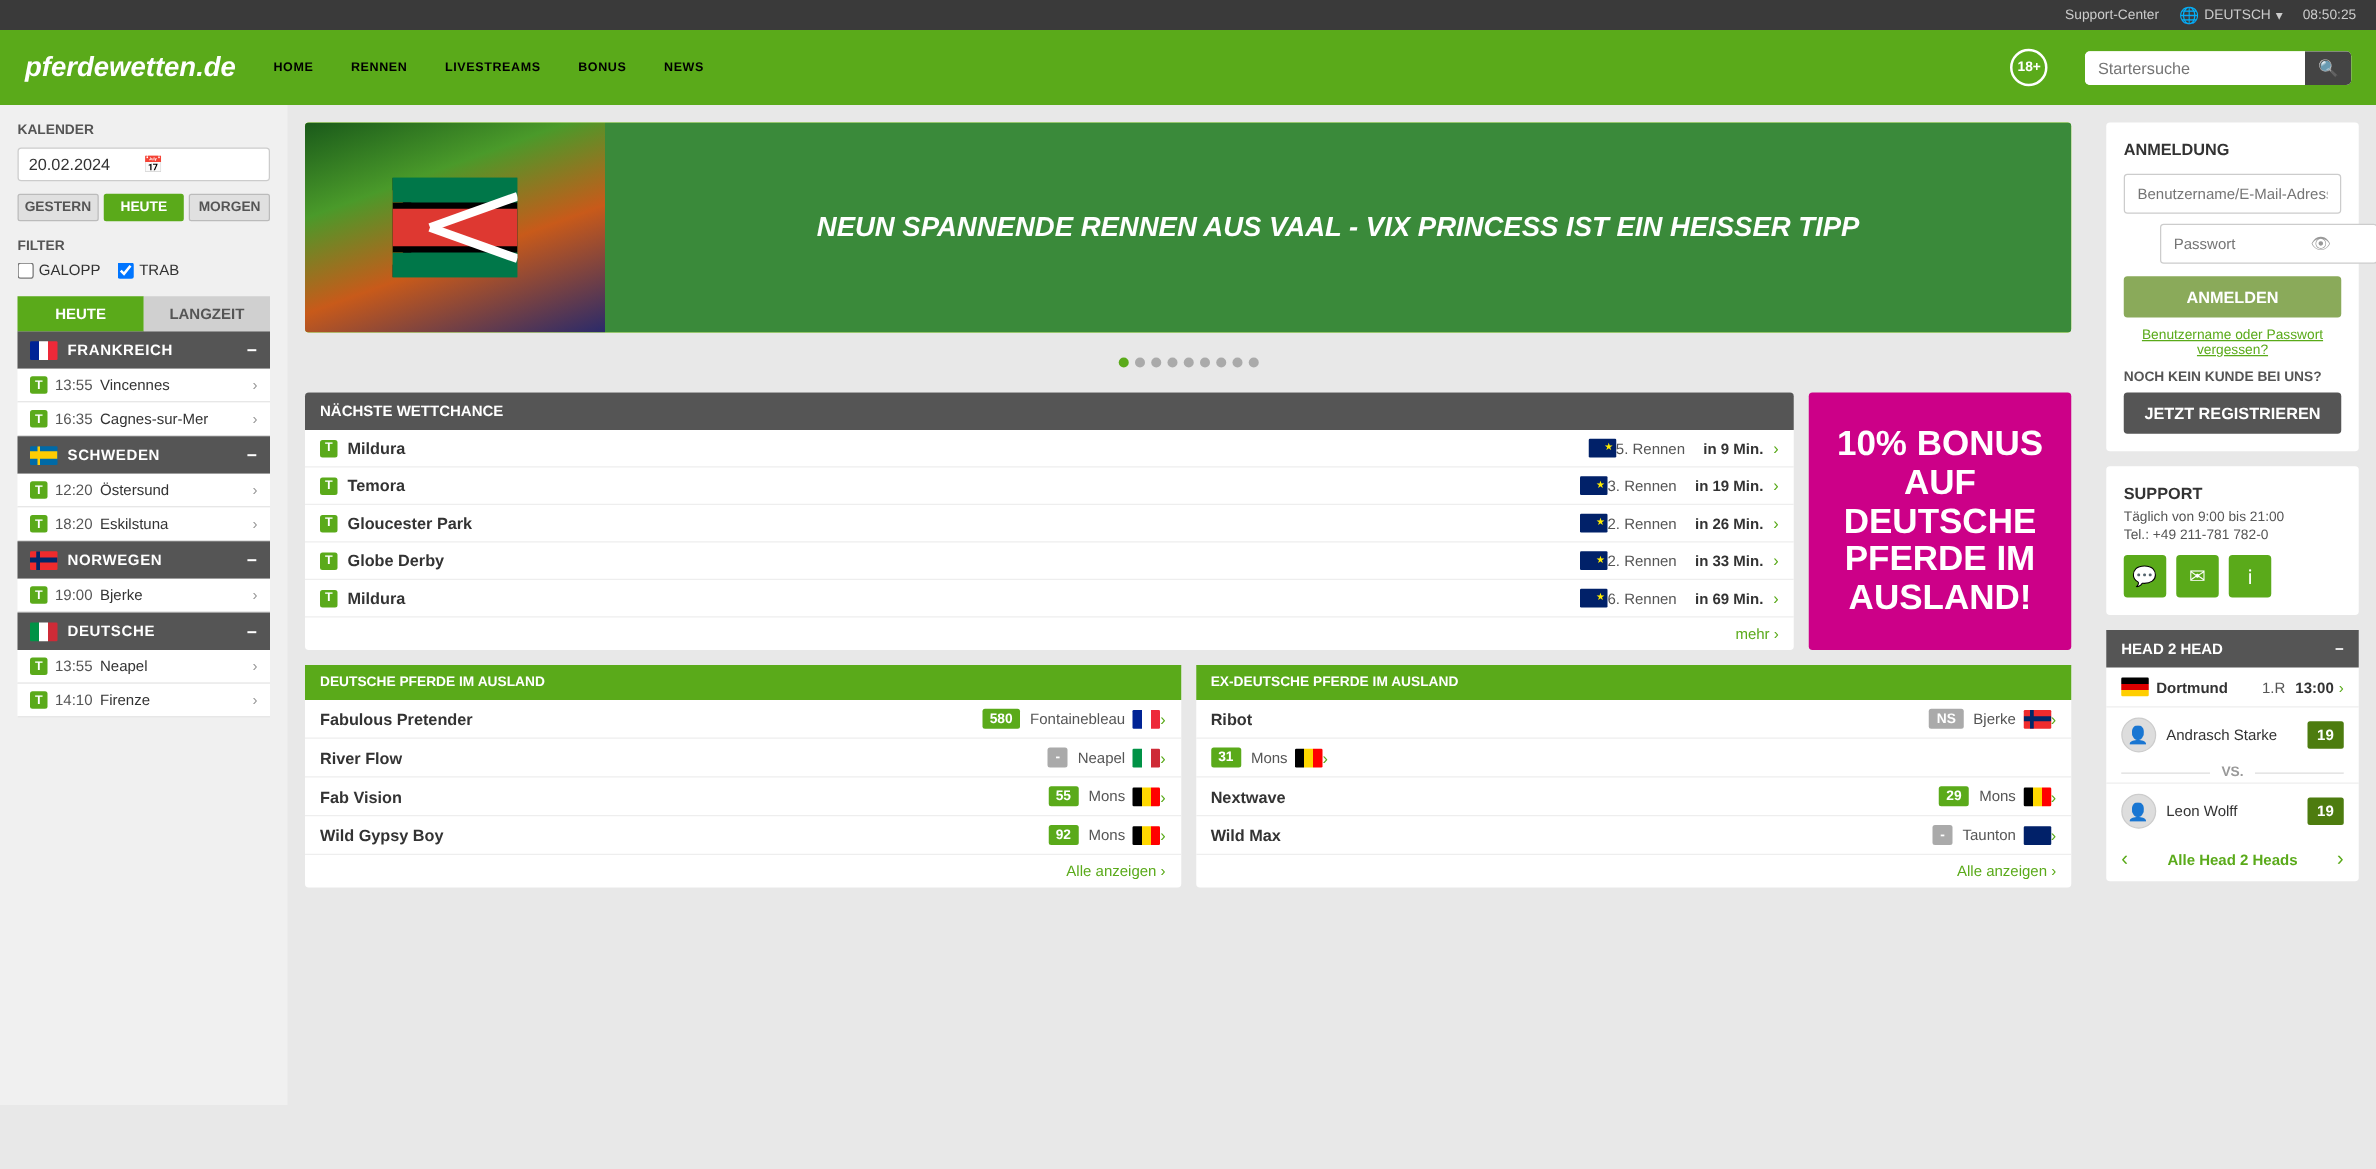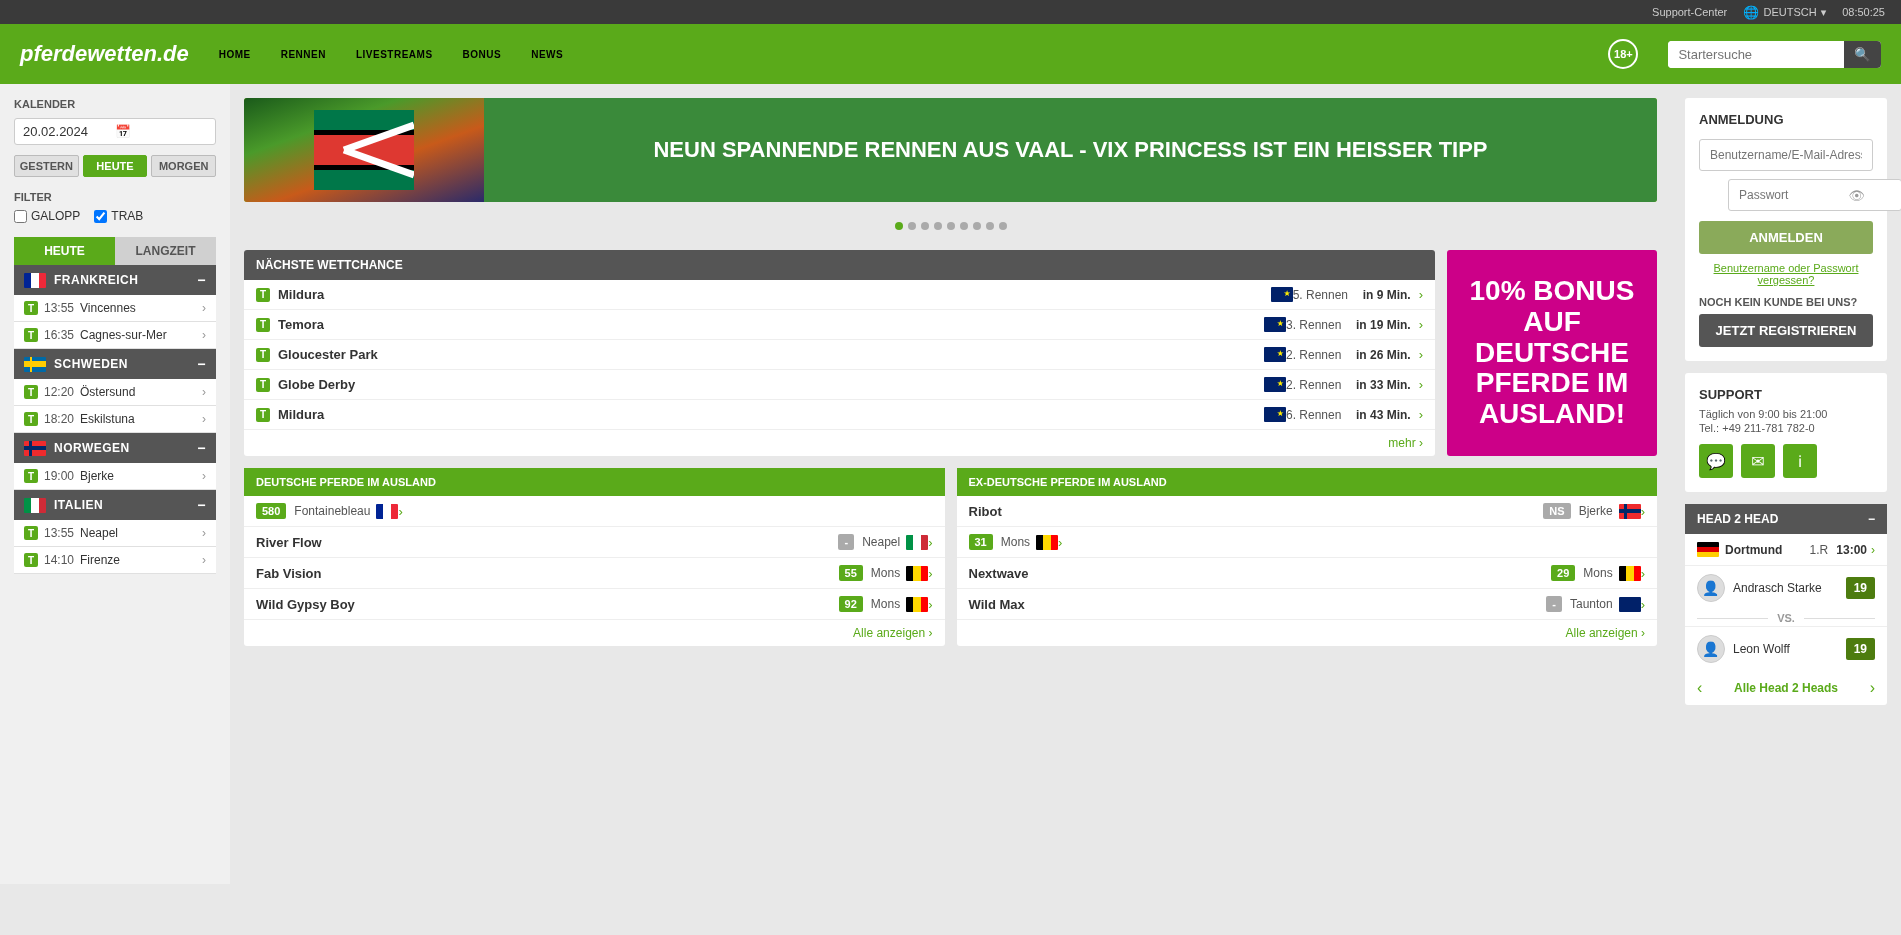--- a/index.html
+++ b/index.html
@@ -47,21 +47,21 @@
     .race-item { display: flex; align-items: center; padding: 6px 10px; border-bottom: 1px solid #e0e0e0; background: white; cursor: pointer; }
     .race-type { background: #5aaa1a; color: white; font-size: 10px; font-weight: bold; width: 14px; height: 14px; display: flex; align-items: center; justify-content: center; border-radius: 2px; margin-right: 6px; flex-shrink: 0; }
     .race-time { font-size: 12px; color: #555; width: 36px; }
     .race-name { flex: 1; font-size: 12px; color: #333; }
     .race-arrow { color: #999; font-size: 12px; }
 
     
     .content { flex: 1; padding: 14px; display: flex; flex-direction: column; gap: 12px; }
 
     
-    .banner { position: relative; height: 104px; background: #84cc16; border-radius: 3px; overflow: hidden; display: flex; }
+    .banner { position: relative; height: 168px; background: #84cc16; border-radius: 3px; overflow: hidden; display: flex; font-style: italic; }
     .banner-img { width: 240px; background: linear-gradient(135deg, #2a6a2a 0%, #8a2a2a 50%, #2a2a8a 100%); flex-shrink: 0; }
     .banner-text-area { background: #3a8a3a; flex: 1; display: flex; align-items: center; justify-content: center; padding: 20px; }
     .banner-text { color: white; font-size: 22px; font-weight: 900; text-align: center; line-height: 1.2; text-transform: uppercase; }
     .banner-dots { display: flex; justify-content: center; gap: 5px; padding: 8px 0; }
     .banner-dot { width: 8px; height: 8px; border-radius: 50%; background: #aaa; cursor: pointer; }
     .banner-dot.active { background: #5aaa1a; }
 
     
     .next-bet { background: white; border-radius: 3px; }
     .next-bet-header { background: #555; color: white; padding: 8px 12px; font-size: 12px; font-weight: bold; border-radius: 3px 3px 0 0; }
@@ -259,21 +259,21 @@
       <div class="race-item">
         <span class="race-type">T</span>
         <span class="race-time">19:00</span>
         <span class="race-name">Bjerke</span>
         <span class="race-arrow">›</span>
       </div>
     </div>
 
     <div class="country-header">
       <span class="flag flag-it"></span>
-      <span>ITALIEN</span>
+      <span>DEUTSCHE</span>
       <span class="minus">−</span>
     </div>
     <div>
       <div class="race-item">
         <span class="race-type">T</span>
         <span class="race-time">13:55</span>
         <span class="race-name">Neapel</span>
         <span class="race-arrow">›</span>
       </div>
       <div class="race-item">
@@ -351,38 +351,39 @@
             <span class="flag flag-au"></span>
             <span class="bet-race">2. Rennen</span>
             <span class="bet-time">in 33 Min.</span>
             <span class="bet-arrow">›</span>
           </div>
           <div class="bet-row">
             <span class="bet-type">T</span>
             <span class="bet-venue">Mildura</span>
             <span class="flag flag-au"></span>
             <span class="bet-race">6. Rennen</span>
-            <span class="bet-time">in 43 Min.</span>
+            <span class="bet-time">in 69 Min.</span>
             <span class="bet-arrow">›</span>
           </div>
           <div class="mehr-link">
             <span>mehr</span> ›
           </div>
         </div>
       </div>
       <div class="bonus-banner" style="width:210px; min-width:210px; border-radius:3px;">
         <div class="bonus-text">10% BONUS AUF DEUTSCHE PFERDE IM AUSLAND!</div>
       </div>
     </div>
 
     <div class="bottom-grid">
 
       <div class="german-horses">
         <div class="section-header-green">DEUTSCHE PFERDE IM AUSLAND</div>
         <div class="horse-row">
+          <span class="horse-name">Fabulous Pretender</span>
           <span class="odds-badge">580</span>
           <span class="venue-name">Fontainebleau</span>
           <span class="flag flag-fr"></span>
           <span class="horse-arrow"> ›</span>
         </div>
         <div class="horse-row">
           <span class="horse-name">River Flow</span>
           <span class="odds-badge grey">-</span>
           <span class="venue-name">Neapel</span>
           <span class="flag flag-it"></span>

